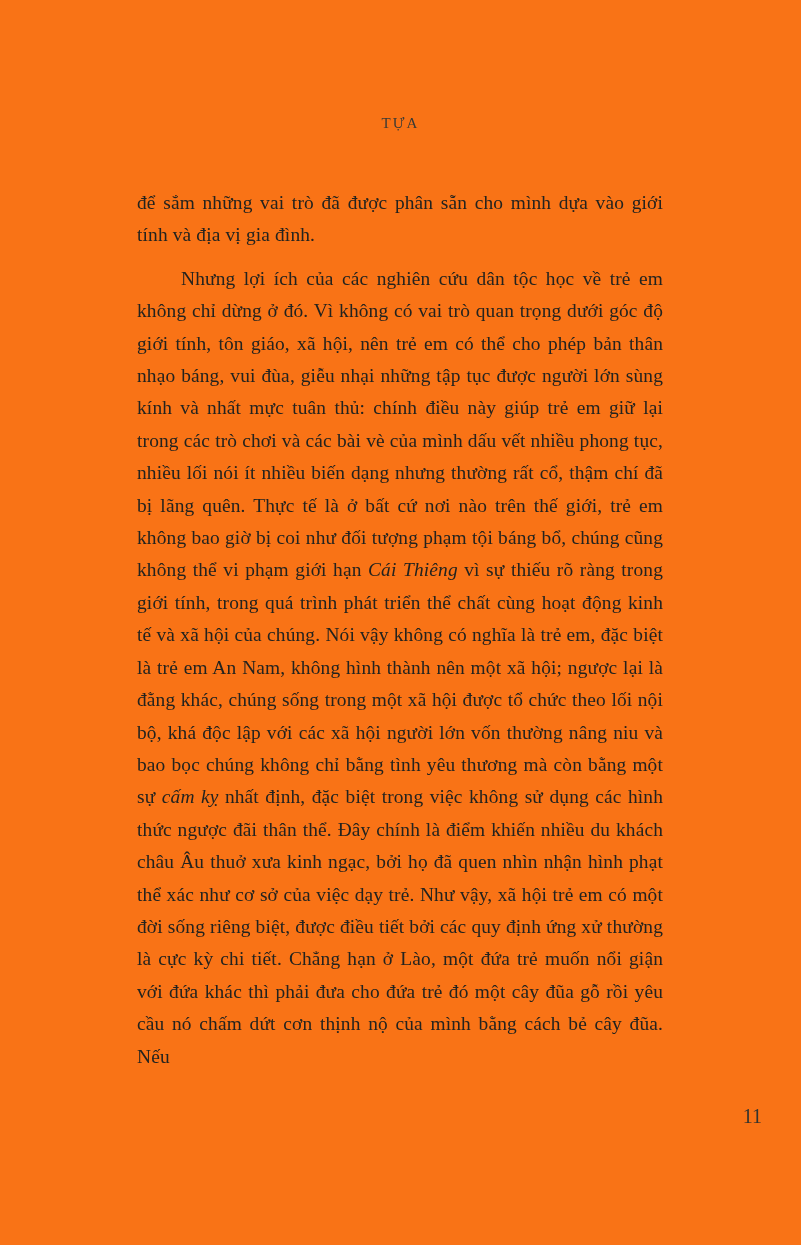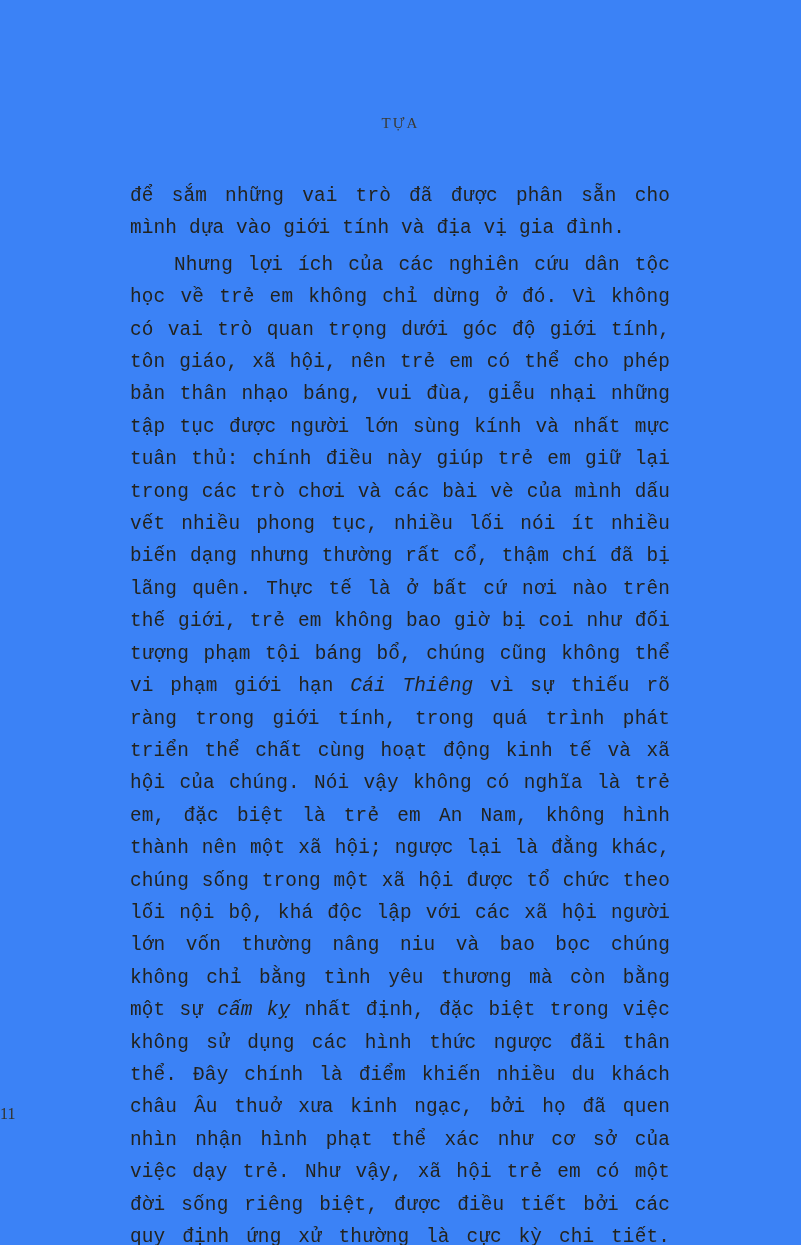--- a/index.html
+++ b/index.html
@@ -12,21 +12,21 @@
     background: #f3efe8;
     font-family: "Liberation Serif", serif;
     color: #2b2b28;
     overflow: hidden;
   }
   .page {
     position: relative;
     width: 801px;
     height: 1245px;
     box-sizing: border-box;
-    background: #3b82f6;
+    background: #f97316;
   }
   .running-head {
     position: absolute;
     top: 115px;
     left: 0;
     width: 801px;
     text-align: center;
     font-size: 15px;
     letter-spacing: 2.2px;
     color: #3a3a35;
@@ -38,36 +38,35 @@
     left: 126px;
     width: 548px;
     font-size: 19.4px;
     line-height: 32.4px;
     text-align: justify;
     text-justify: inter-word;
     color: #23231f;
     letter-spacing: 0.15px;
   }
   .body-text p {
-    margin: 4px;
-    font-family: Liberation Mono, monospace;
+    margin: 11px;
   }
   .body-text p.indent {
     text-indent: 44px;
   }
   .body-text em {
     font-style: italic;
   }
   .folio {
     position: absolute;
     top: 1105px;
     left: 0;
     width: 762px;
-    text-align: left;
-    font-size: 16px;
+    text-align: right;
+    font-size: 20px;
     color: #33332e;
   }
 </style>
 </head>
 <body>
 
 <div class="page">
 
   <div class="running-head">TỰA</div>
 

